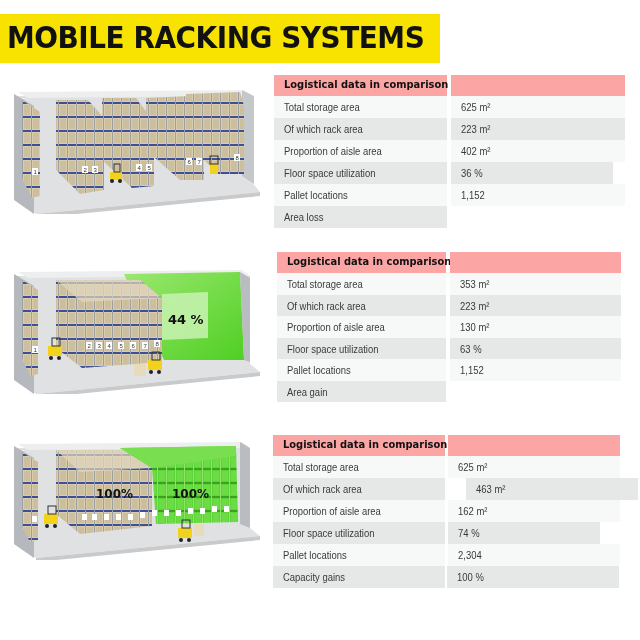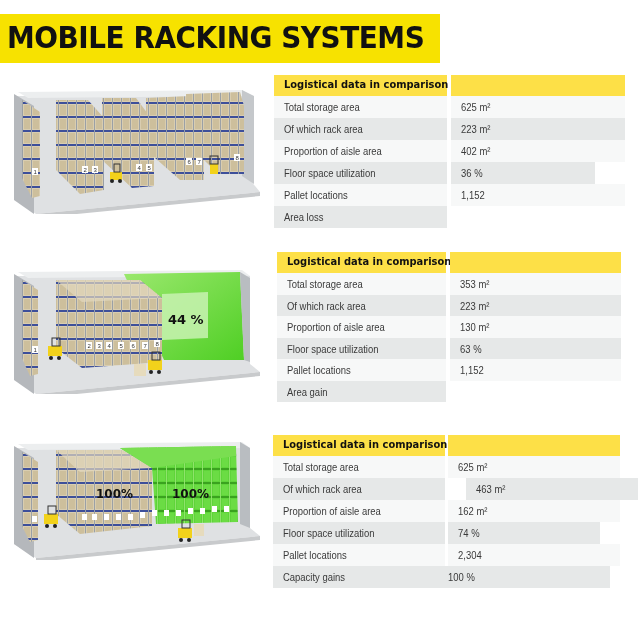--- a/index.html
+++ b/index.html
@@ -9,21 +9,21 @@
     background:#f7e200;
   }
   .title-text {
     position:absolute; left:7px; top:6px;
     font-family:"DejaVu Sans", sans-serif; font-weight:bold;
     font-size:30px; letter-spacing:-0.5px; color:#111; white-space:nowrap;
     transform:scaleX(0.93); transform-origin:left center;
   }
   .illus { position:absolute; }
   .table { position:absolute; }
-  .t-head { position:absolute; top:0; height:21px; background:#fde047; }
+  .t-head { position:absolute; top:0; height:21px; background:#fca5a5; }
   .t-head-label {
     position:absolute; left:10px; top:3px; font-family:"DejaVu Sans", sans-serif;
     font-weight:bold; font-size:11px; color:#111; white-space:nowrap;
     transform:scaleX(0.9); transform-origin:left center;
   }
   .t-row { position:absolute; height:22px; }
   .t-cell { position:absolute; top:0; height:100%; }
   .t-cell span {
     position:absolute; left:10px; top:5px; font-size:11px; color:#3a3a3a;
     white-space:nowrap; font-family:"Liberation Sans", sans-serif;
@@ -122,21 +122,21 @@
         <span>Proportion of aisle area</span>
       </div>
     <div class="t-cell" style="left:177px;width:174px">
         <span>402 m²</span>
       </div>
   </div>
   <div class="t-row even" style="top:87px;left:0;width:351px">
     <div class="t-cell" style="left:0;width:173px">
         <span>Floor space utilization</span>
       </div>
-    <div class="t-cell" style="left:177px;width:144px">
+    <div class="t-cell" style="left:177px;width:162px">
         <span>36 %</span>
       </div>
   </div>
   <div class="t-row odd" style="top:109px;left:0;width:351px">
     <div class="t-cell" style="left:0;width:173px">
         <span>Pallet locations</span>
       </div>
     <div class="t-cell" style="left:177px;width:174px">
         <span>1,152</span>
       </div>
@@ -368,17 +368,17 @@
         <span>Pallet locations</span>
       </div>
     <div class="t-cell" style="left:175px;width:172px">
         <span>2,304</span>
       </div>
   </div>
   <div class="t-row even" style="top:131px;left:0;width:295px">
     <div class="t-cell" style="left:0;width:172px">
         <span>Capacity gains</span>
       </div>
-    <div class="t-cell" style="left:165px;width:172px">
+    <div class="t-cell" style="left:174px;width:172px">
         <span>100 %</span>
       </div>
   </div>
 </div>
 
 </body></html>

